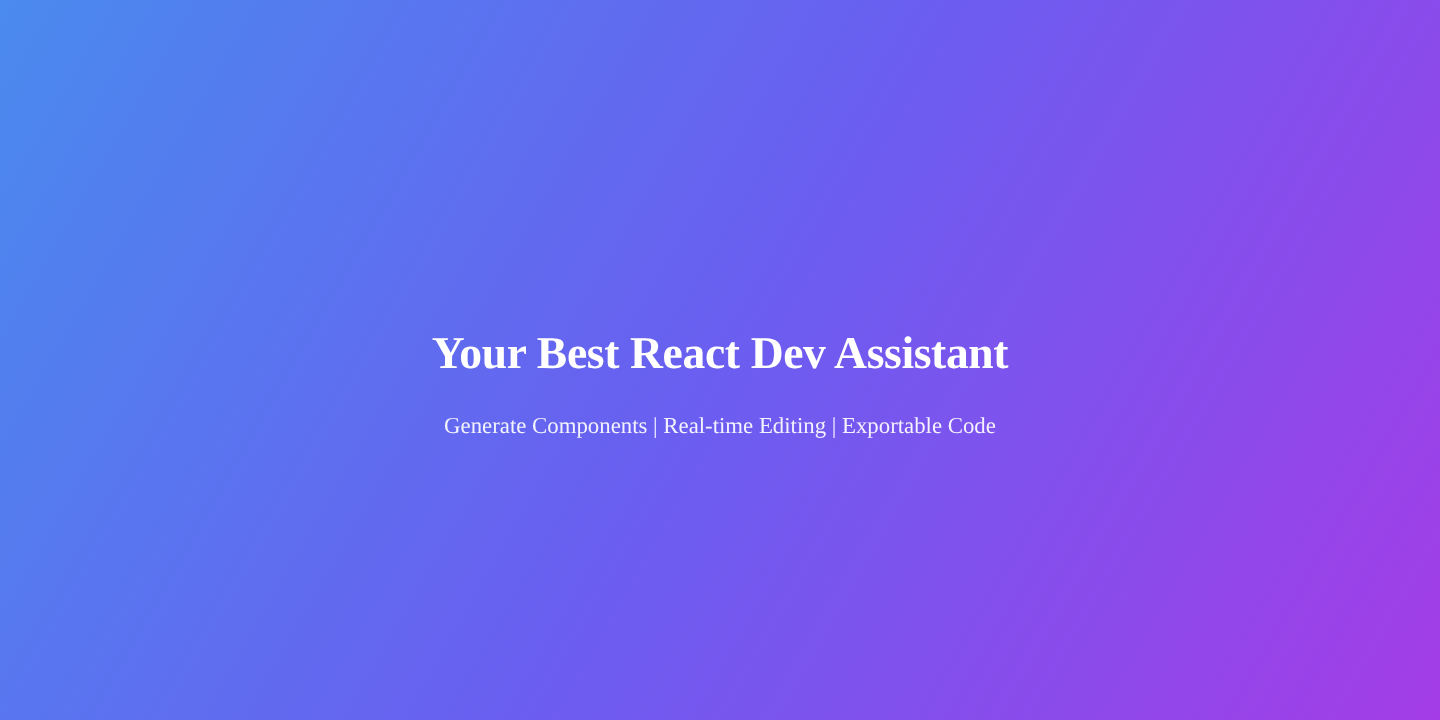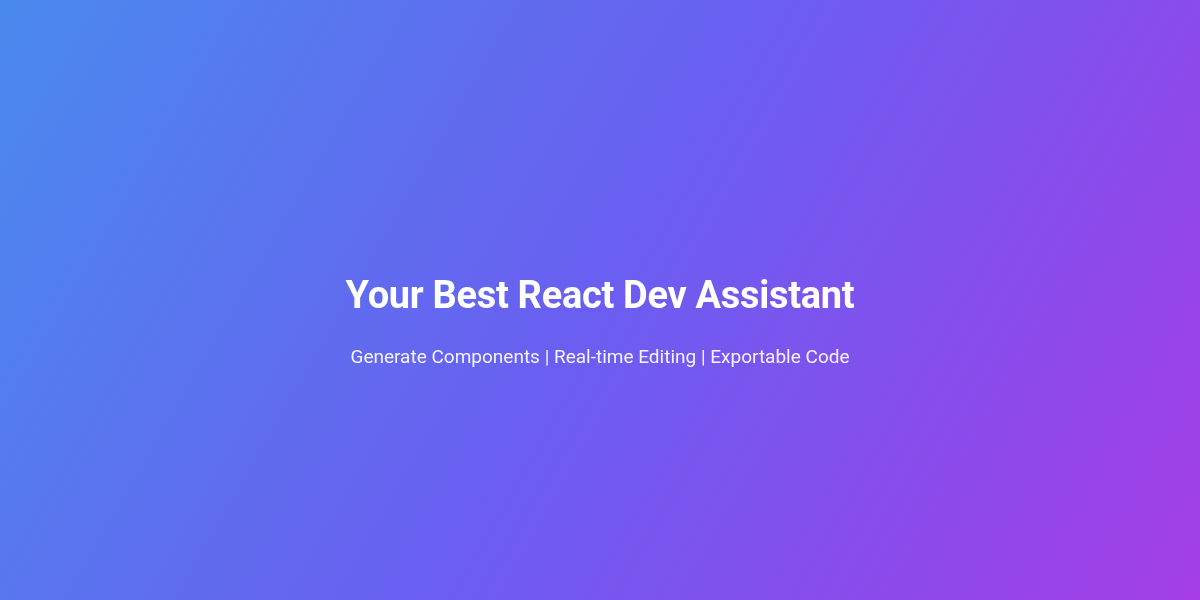--- a/index.html
+++ b/index.html
@@ -1,18 +1,19 @@
 <!DOCTYPE html>
 <html><head>
   <meta charset="utf-8">
   <style>
     * {
       margin: 0;
       padding: 0;
       box-sizing: border-box;
+      font-family: Liberation Serif, serif;
     }
     body {
       width: 1200px;
       height: 600px;
       background: linear-gradient(120deg, #4a8aee 0%, #6a5ef0 50%, #a43de8 100%);
       font-family: -apple-system, BlinkMacSystemFont, "Segoe UI", Roboto, Helvetica, Arial, sans-serif;
       display: flex;
       flex-direction: column;
       align-items: center;
       justify-content: center;

